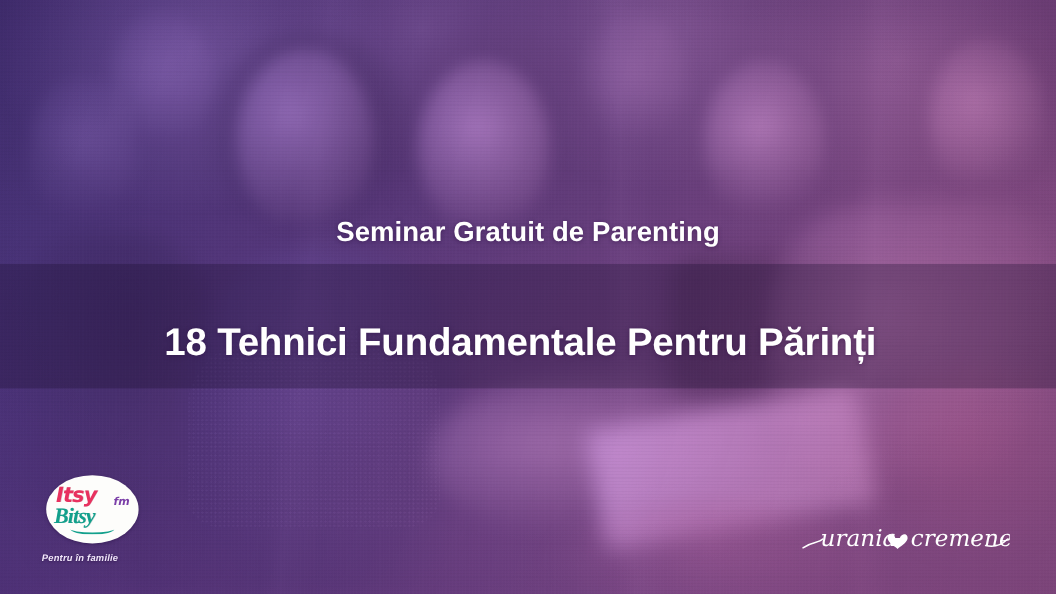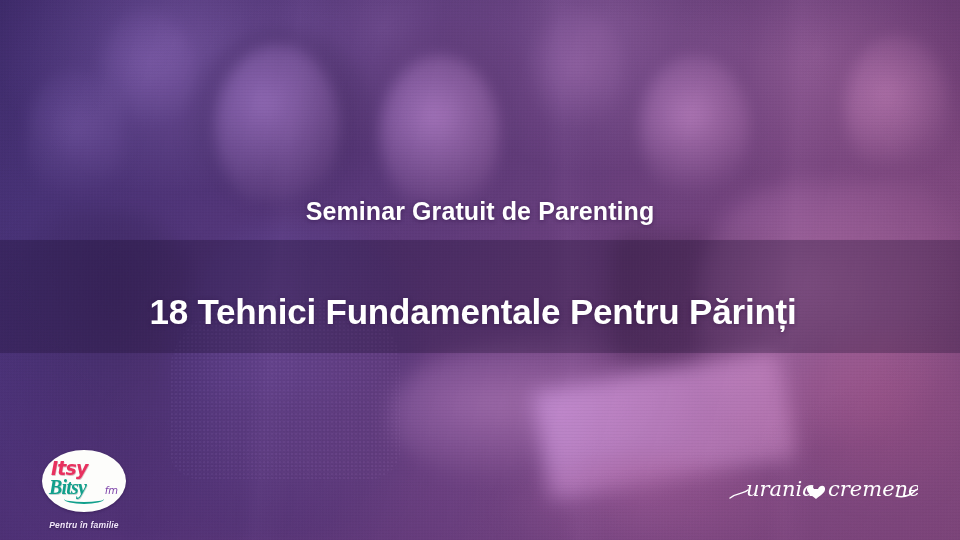--- a/index.html
+++ b/index.html
@@ -179,22 +179,21 @@
     margin-top: 38px;
   }
   .headline .line { display: block; white-space: nowrap; }
 
   
   .logo-wrap {
     position: absolute;
     left: 38px;
     top: 432px;
     width: 92px;
-    text-align: center;
-    margin-top: 18px;
+    text-align: left;
   }
   .logo-disc {
     position: relative;
     width: 84px;
     height: 62px;
     margin: 0 auto;
     background: #fdfdfb;
     border-radius: 50% / 50%;
     box-shadow: 0 1px 3px rgba(30,5,55,0.35);
   }
@@ -205,24 +204,24 @@
     font-size: 19px;
     font-weight: bold;
     font-style: italic;
     color: #e8315f;
     letter-spacing: -0.8px;
     line-height: 19px;
     text-shadow: 0.5px 0.5px 0 rgba(120,10,40,0.25);
   }
   .logo-fm {
     position: absolute;
-    right: 8px; top: 36px;
+    right: 8px; top: 20px;
     font-family: "DejaVu Sans", sans-serif;
     font-size: 10px;
-    font-weight: normal;
+    font-weight: bold;
     font-style: italic;
     color: #7b3fa8;
     line-height: 10px;
   }
   .logo-bitsy {
     position: absolute;
     left: 7px; top: 27px;
     font-family: Liberation Serif, serif;
     font-size: 20px;
     font-weight: bold;

